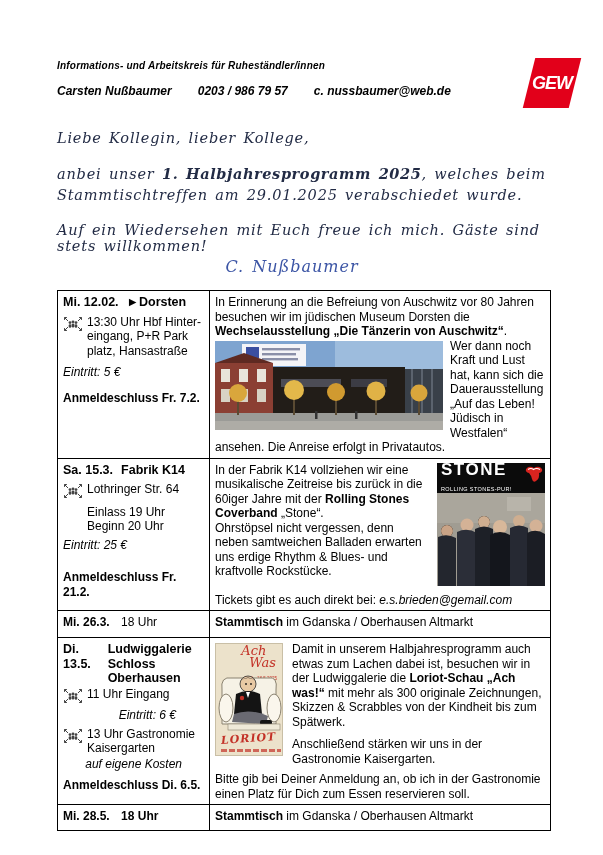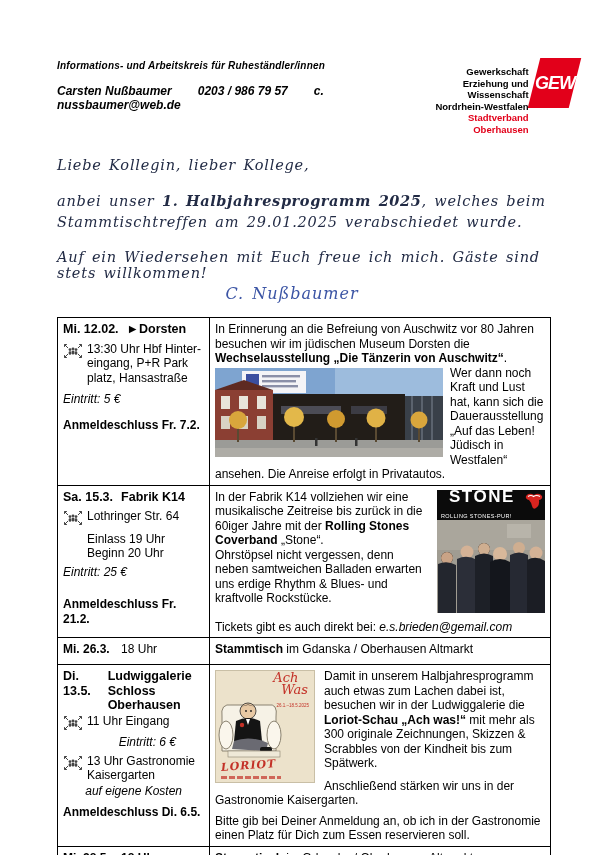--- a/index.html
+++ b/index.html
@@ -67,26 +67,26 @@
   .tickets i { font-style:italic; }
   .clearp { clear:left; padding-top:6px; }
 
   
   .museum-photo { float:left; width:228px; height:89px; margin:2px 7px 2px 0; position:relative; }
   .stone-poster {
     float:right; width:108px; height:123px; margin:0 0 3px 7px; position:relative;
     background:linear-gradient(#a8a49c, #8d897f); overflow:hidden;
   }
   .stone-top { position:absolute; left:0; top:0; width:100%; height:30px; background:#0b0b0b; }
-  .stone-title { position:absolute; left:12px; top:0px; color:#fff; font-weight:bold; font-size:17px; letter-spacing:1.5px; font-family:"Liberation Sans",sans-serif; }
+  .stone-title { position:absolute; left:4px; top:0px; color:#fff; font-weight:bold; font-size:17px; letter-spacing:1.5px; font-family:"Liberation Sans",sans-serif; }
   .stone-sub { position:absolute; left:4px; top:19px; color:#fff; font-size:5.5px; letter-spacing:.4px; }
   .tongue { position:absolute; right:1px; top:1px; }
 
   .loriot-poster {
-    float:left; width:100px; height:113px; margin:1px 9px 2px 0; position:relative;
+    float:left; width:68px; height:113px; margin:1px 9px 2px 0; position:relative;
     background:#ece2cb; border:1px solid #c9bfa6; overflow:hidden;
   }
   .loriot-title { position:absolute; right:6px; top:1px; color:#c33127; font-family:"DejaVu Serif",serif; font-style:italic; font-size:13px; line-height:12px; text-align:left; }
   .loriot-title .t2 { margin-left:8px; }
   .loriot-dates { position:absolute; right:5px; top:28px; color:#c33127; font-size:4.5px; }
   .loriot-sig { position:absolute; left:5px; bottom:9px; color:#c33127; font-family:"DejaVu Serif",serif; font-style:italic; font-weight:bold; font-size:11px; letter-spacing:1px; transform:rotate(-4deg); }
   .loriot-caption { position:absolute; left:5px; bottom:3px; width:60px; height:3px; background:repeating-linear-gradient(90deg,#c33127 0 6px,transparent 6px 8px); opacity:.7; }
 </style>
 </head>
 <body>
@@ -94,26 +94,20 @@
 <div class="page">
 
   <div class="header">
     <div class="hdr-left">
       <div class="doc-title">Informations- und Arbeitskreis für Ruheständler/innen</div>
       <div class="contact">
         <span>Carsten Nußbaumer</span><span>0203 / 986 79 57</span><span>c. nussbaumer@web.de</span>
       </div>
     </div>
     <div class="gew">
-      <div class="gew-text">
-        <div>Gewerkschaft</div>
-        <div>Erziehung und Wissenschaft</div>
-        <div>Nordrhein-Westfalen</div>
-        <div class="red">Stadtverband Oberhausen</div>
-      </div>
       <div class="gew-logo">
         <span>GEW</span>
       </div>
     </div>
   </div>
 
   <div class="letter">
     <div class="greeting">Liebe Kollegin, lieber Kollege,</div>
     <div class="p1"><span>anbei unser </span><b>1. Halbjahresprogramm 2025</b><span>, welches beim Stammtischtreffen am 29.01.2025 verabschiedet wurde.</span></div>
     <div class="p2">Auf ein Wiedersehen mit Euch freue ich mich. Gäste sind stets willkommen!</div>

